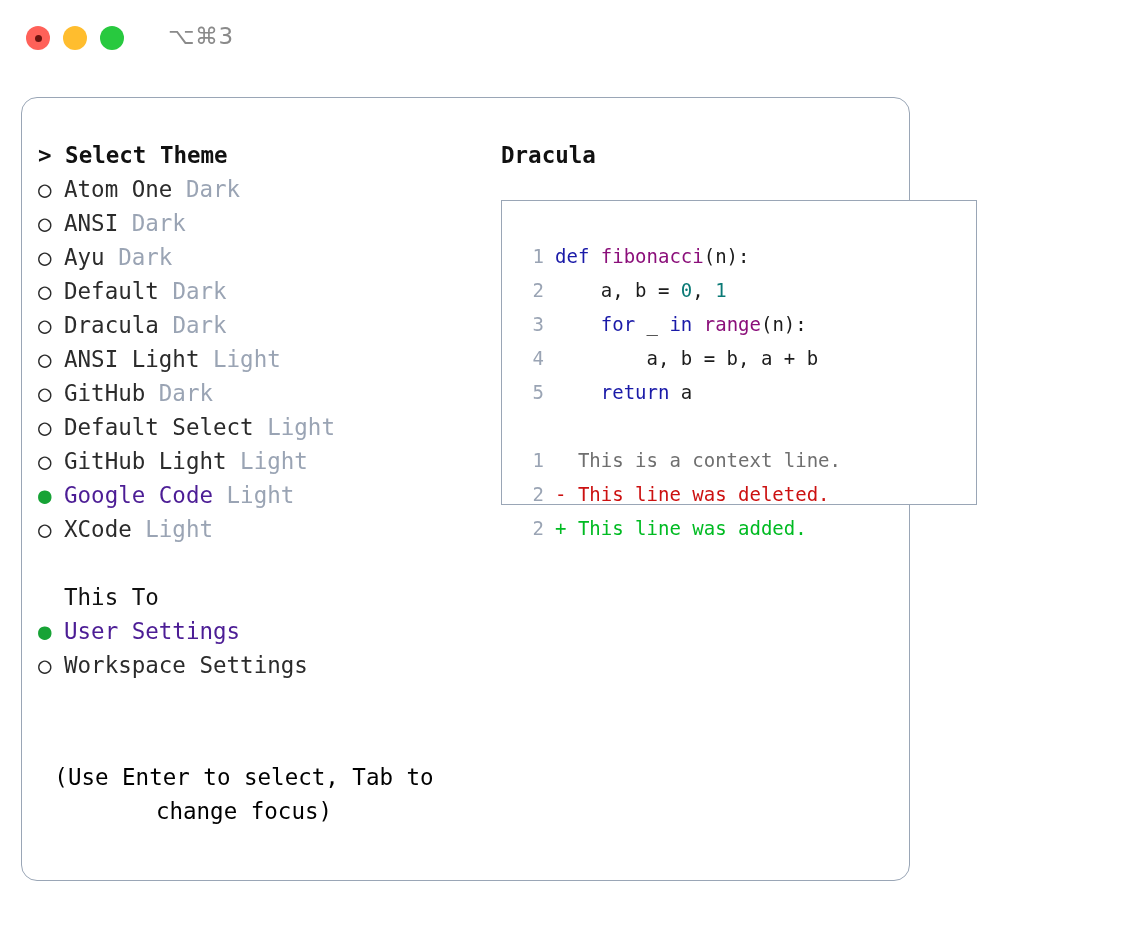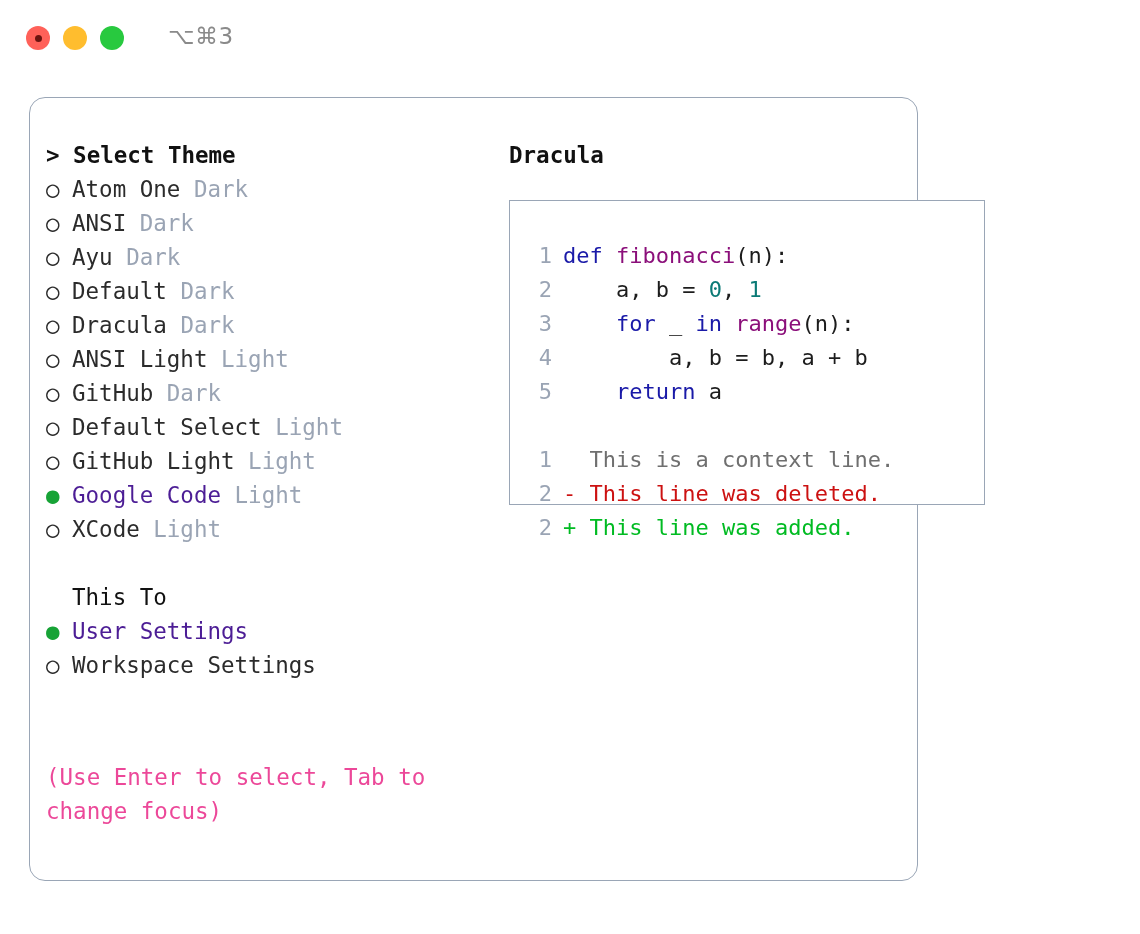--- a/index.html
+++ b/index.html
@@ -75,21 +75,20 @@
   #panel {
     position: absolute;
     left: 21px;
     top: 97px;
     width: 889px;
     height: 784px;
     border: 1.6px solid #9aa6b6;
     border-radius: 16px;
     box-sizing: border-box;
     background: #ffffff;
-    margin-left: 8px;
   }
 
   
   #left-col {
     position: absolute;
     left: 16px;
     top: 40px;
     width: 450px;
   }
 
@@ -120,21 +119,22 @@
 
   .spacer-row { height: 34px; }
 
   #hint {
     position: absolute;
     left: 16px;
     top: 662px;
     width: 412px;
     font-size: 22.5px;
     line-height: 34px;
-    color: #ec4899;
+    color: #000000;
+    text-align: center;
   }
 
   
   #right-col {
     position: absolute;
     left: 479px;
     top: 40px;
     width: 500px;
   }
   #preview-title {
@@ -156,21 +156,21 @@
   }
 
   .code-area {
     position: absolute;
     left: 12px;
     top: 38px;
     right: 8px;
   }
 
   .code-line {
-    font-size: 22px;
+    font-size: 19px;
     line-height: 34px;
     white-space: pre;
     color: #1c1c1c;
   }
   .lineno {
     display: inline-block;
     width: 30px;
     text-align: right;
     color: #9aa4b4;
     margin-right: 11px;

